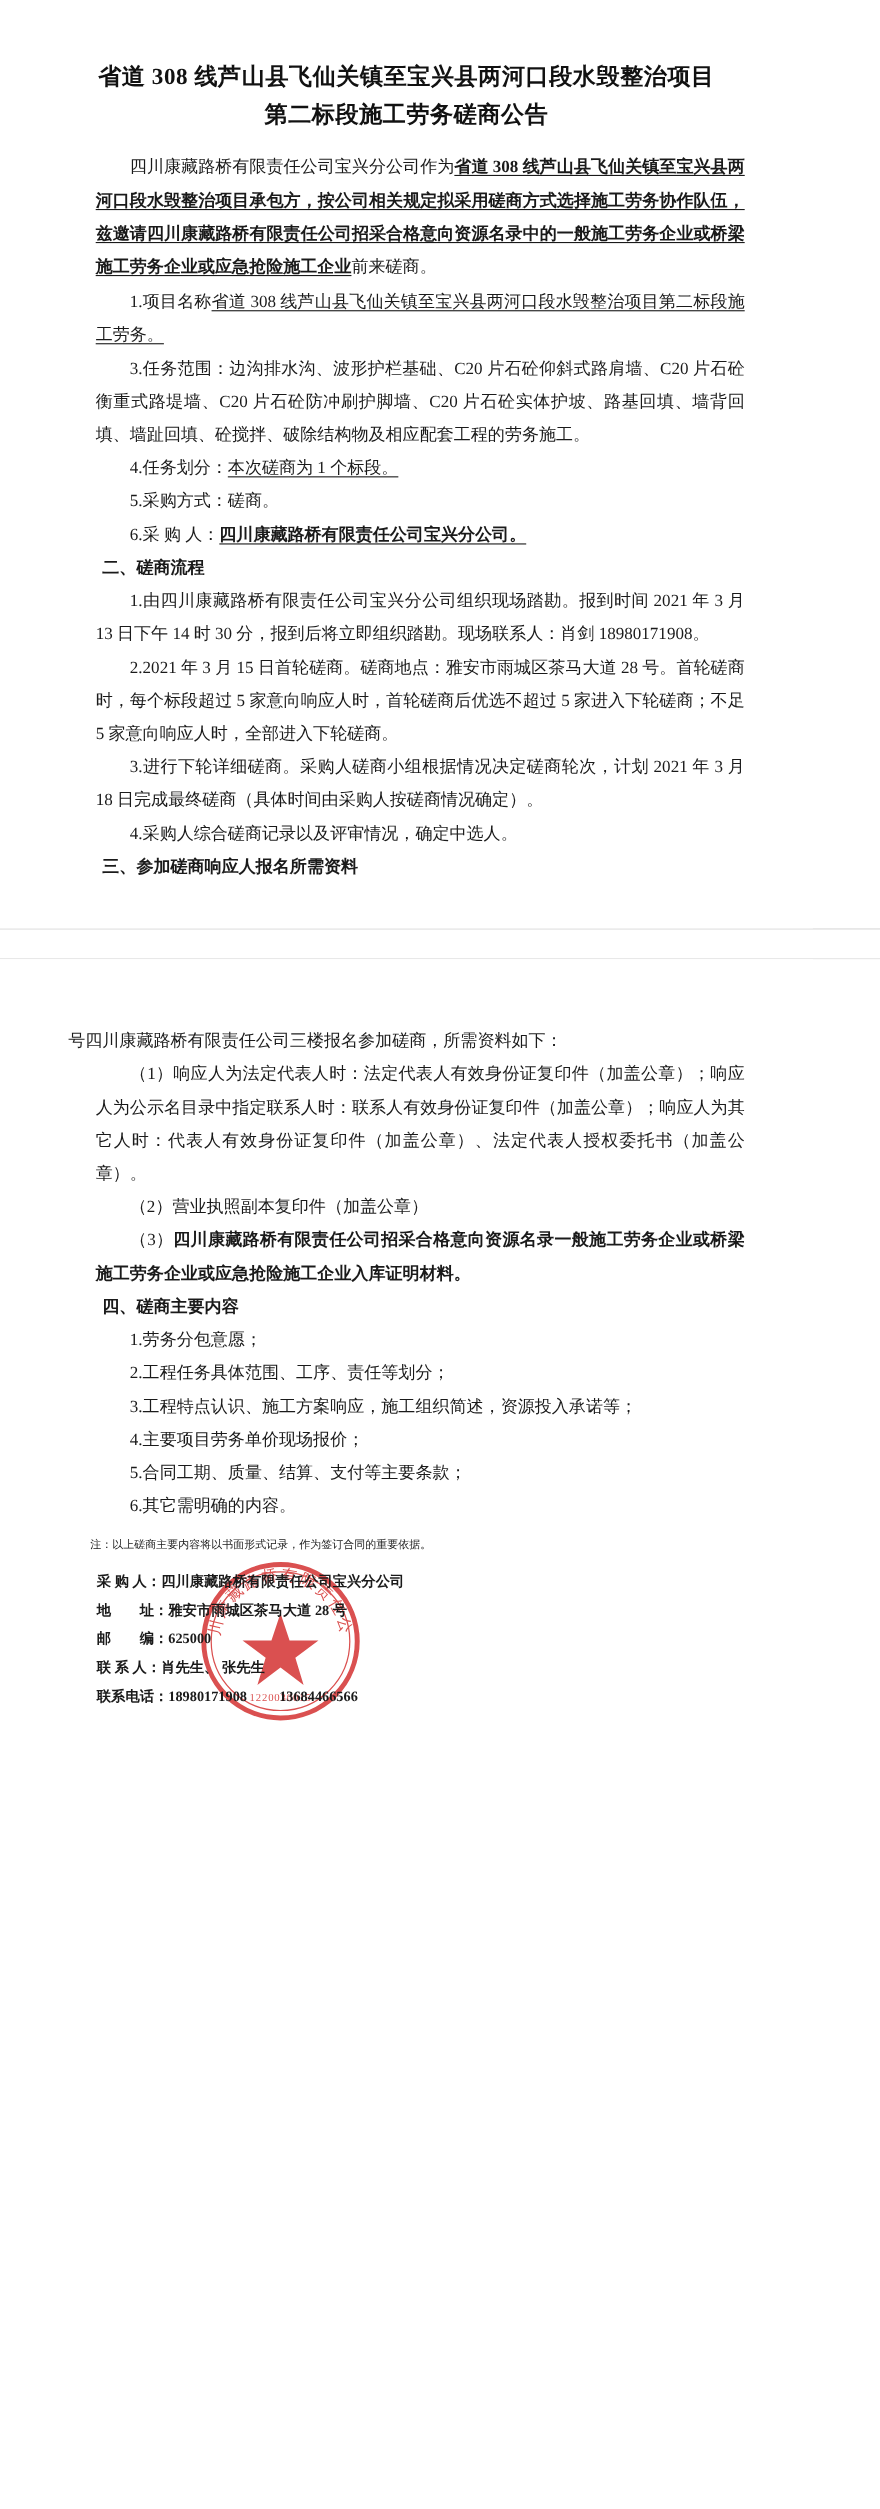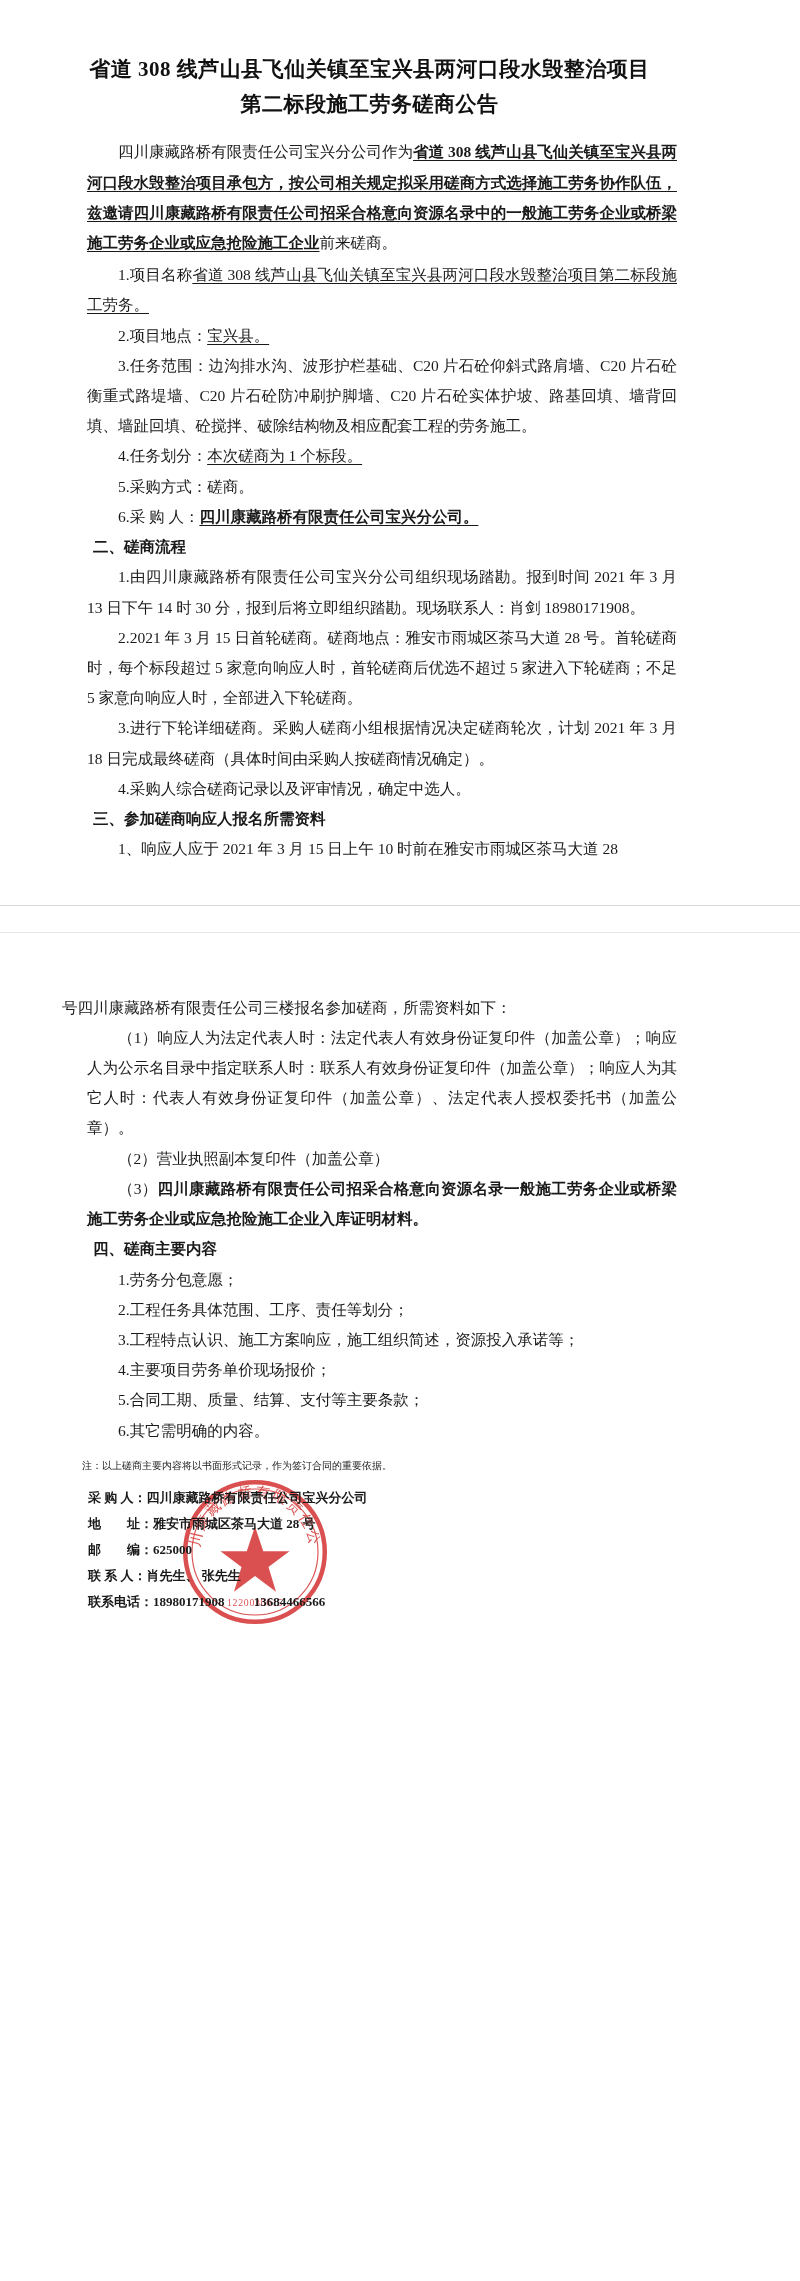--- a/index.html
+++ b/index.html
@@ -117,23 +117,20 @@
 
   <p class="para indent2 lead-block">
     <span>四川康藏路桥有限责任公司宝兴分公司作为</span><span class="u bold">省道 308 线芦山县飞仙关镇至宝兴县两河口段水毁整治项目承包方，按公司相关规定拟采用磋商方式选择施工劳务协作队伍，兹邀请四川康藏路桥有限责任公司招采合格意向资源名录中的一般施工劳务企业或桥梁施工劳务企业或应急抢险施工企业</span><span>前来磋商。</span>
   </p>
 
 
   <p class="para indent2">
     <span>1.项目名称</span><span class="u">省道 308 线芦山县飞仙关镇至宝兴县两河口段水毁整治项目第二标段施工劳务。</span>
   </p>
 
-  <p class="para indent2">
-    <span>2.项目地点：</span><span class="u">宝兴县。</span>
-  </p>
 
   <p class="para indent2">3.任务范围：边沟排水沟、波形护栏基础、C20 片石砼仰斜式路肩墙、C20 片石砼衡重式路堤墙、C20 片石砼防冲刷护脚墙、C20 片石砼实体护坡、路基回填、墙背回填、墙趾回填、砼搅拌、破除结构物及相应配套工程的劳务施工。</p>
 
   <p class="para indent2">
     <span>4.任务划分：</span><span class="u">本次磋商为 1 个标段。</span>
   </p>
 
   <p class="para indent2">5.采购方式：磋商。</p>
 
   <p class="para indent2">
@@ -142,21 +139,20 @@
 
   <p class="section-head">二、磋商流程</p>
 
   <p class="para indent2">1.由四川康藏路桥有限责任公司宝兴分公司组织现场踏勘。报到时间 2021 年 3 月 13 日下午 14 时 30 分，报到后将立即组织踏勘。现场联系人：肖剑 18980171908。</p>
   <p class="para indent2">2.2021 年 3 月 15 日首轮磋商。磋商地点：雅安市雨城区茶马大道 28 号。首轮磋商时，每个标段超过 5 家意向响应人时，首轮磋商后优选不超过 5 家进入下轮磋商；不足 5 家意向响应人时，全部进入下轮磋商。</p>
   <p class="para indent2">3.进行下轮详细磋商。采购人磋商小组根据情况决定磋商轮次，计划 2021 年 3 月 18 日完成最终磋商（具体时间由采购人按磋商情况确定）。</p>
   <p class="para indent2">4.采购人综合磋商记录以及评审情况，确定中选人。</p>
 
   <p class="section-head">三、参加磋商响应人报名所需资料</p>
 
-  <p class="para indent2">1、响应人应于 2021 年 3 月 15 日上午 10 时前在雅安市雨城区茶马大道 28</p>
 
 </div>
 
 <div class="page-gap"></div>
 
 <div class="page page-2">
 
   <p class="para">号四川康藏路桥有限责任公司三楼报名参加磋商，所需资料如下：</p>
 
   <p class="para indent2">（1）响应人为法定代表人时：法定代表人有效身份证复印件（加盖公章）；响应人为公示名目录中指定联系人时：联系人有效身份证复印件（加盖公章）；响应人为其它人时：代表人有效身份证复印件（加盖公章）、法定代表人授权委托书（加盖公章）。</p>

